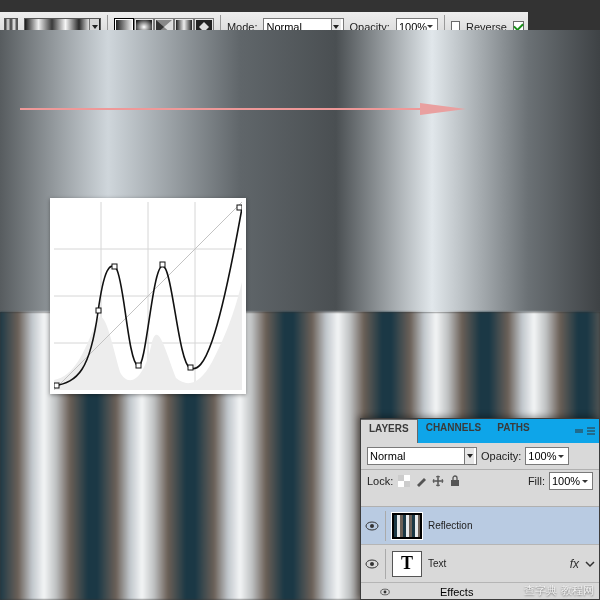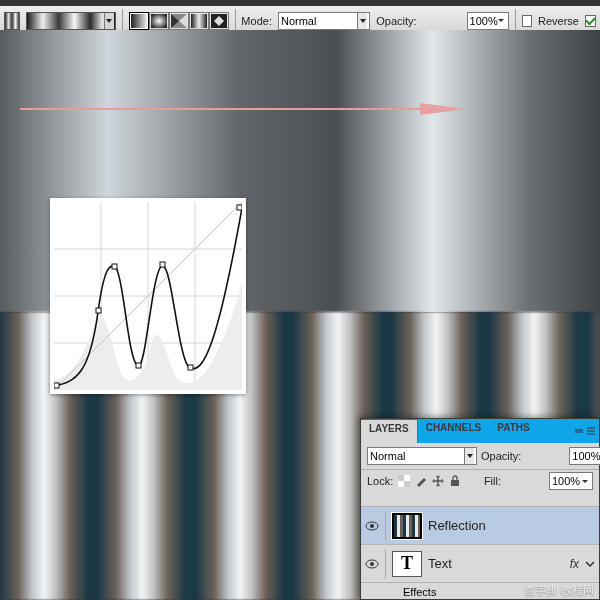--- a/index.html
+++ b/index.html
@@ -1,38 +1,38 @@
 <!DOCTYPE html>
 <html><head>
 <meta charset="utf-8">
 <style>
   * { box-sizing: border-box; margin: 0; padding: 0; font-family: Tahoma, sans-serif; font-size: 11px; }
   body { width: 600px; height: 600px; overflow: hidden; background: #333; position: relative; }
 
   
-  .optbar { position: absolute; top: 6px; left: 0; width: 600px; height: 30px;
+  .optbar { position: absolute; top: 12px; left: 0; width: 528px; height: 30px;
     background: linear-gradient(#eeeeee,#d5d5d5); border-bottom: 1px solid #6e6e6e;
     display: flex; align-items: center; padding: 0 4px; gap: 6px; }
   .gradpick { width: 18px; height: 18px; border: 1px solid #555; background:
     linear-gradient(90deg,#2a2a2a 0%, #e0e0e0 25%, #3a3a3a 50%, #f5f5f5 75%, #3a3a3a 100%); }
   .gradprev { width: 106px; height: 18px; border: 1px solid #555; background:
     linear-gradient(90deg,#1a1a1a 0%, #eeeeee 18%, #3a3a3a 36%, #f6f6f6 54%, #2a2a2a 72%, #eaeaea 86%, #1a1a1a 100%);
     display: flex; align-items: center; justify-content: flex-end; padding-right: 1px; }
   .drop { width: 10px; height: 16px; background: #d5d5d5; border-left: 1px solid #777;
     display: flex; align-items: center; justify-content: center; }
   .tri { width:0;height:0;border-left:3px solid transparent;border-right:3px solid transparent;border-top:4px solid #222; }
   .sep { width: 1px; height: 24px; background: #9a9a9a; }
   .gtypes { display: flex; gap: 0; }
   .gtypes .g { width: 20px; height: 18px; border: 1px solid #7a7a7a; display: flex; align-items: center; justify-content: center; }
   .g.sel { border: 1px solid #000; box-shadow: inset 0 0 0 1px #fff; background: #c4c4c4; }
   .g svg { width: 16px; height: 14px; }
   .lbl { color: #222; }
   .sel-box { height: 18px; border: 1px solid #7a7a7a; background: #fff; display: flex; align-items: center; padding: 8px 2px; }
   .sel-box .drop { background: #e6e6e6; }
-  .numbox { width: 44px; height: 18px; border: 1px solid #7a7a7a; background: #fff; display: flex; align-items: center; justify-content: space-between; padding: 0 2px; margin-left: 44px; }
+  .numbox { width: 44px; height: 18px; border: 1px solid #7a7a7a; background: #fff; display: flex; align-items: center; justify-content: space-between; padding: 0 2px; }
   .spin { width: 8px; display: flex; flex-direction: column; gap: 1px; }
   .spin .s { width:0;height:0;border-left:3px solid transparent;border-right:3px solid transparent; }
   .spin .dn { border-top:3px solid #333; }
   .check { width: 12px; height: 12px; border: 1px solid #6a6a6a; background: #fff; display: inline-flex; align-items: center; justify-content: center; }
   .check.on::after { content: ""; width: 7px; height: 4px; border-left: 2px solid #1a8f1a; border-bottom: 2px solid #1a8f1a; transform: rotate(-45deg); margin-top: -2px; }
 
   
   .canvas { position: absolute; top: 30px; left: 0; width: 600px; height: 570px; }
   .metal-top { position: absolute; top: 0; left: 0; width: 600px; height: 282px;
     background: linear-gradient(90deg,#575c5f 0%, #cfd6db 18%, #60666a 40%, #4a4f52 56%, #e1e7eb 72%, #6b7175 88%, #3e4245 100%); }
@@ -59,22 +59,22 @@
   .lrow1 .sel-box { flex: 0 0 110px; }
   .lrow2 { display:flex; align-items:center; gap:4px; padding: 2px 6px 16px; border-bottom: 1px solid #b0b0b0; }
   .locks { display:flex; gap:3px; }
   .locks .li { width:14px; height:14px; display:flex; align-items:center; justify-content:center; }
   .laylist { flex:1; overflow:hidden; }
   .layer { display:flex; align-items:center; height:38px; border-bottom:1px solid #b5b5b5; padding: 0 4px; gap:6px; }
   .layer.sel { background:#b9cbe2; }
   .eye { width:14px; height:14px; }
   .thumb { width:30px; height:26px; border:1px solid #555; background:#fff; display:flex; align-items:center; justify-content:center; }
   .thumb.refl { background: repeating-linear-gradient(90deg,#1b3845 0, #1b3845 3px, #e7e9ea 3px, #e7e9ea 6px, #6a5f56 6px, #6a5f56 9px); border:2px solid #000; outline:1px solid #fff; }
-  .lname { font-size:13px; color:#222; }
-  .effects-row { display:flex; align-items:center; height:18px; padding-left:36px; gap:6px; border-bottom:1px solid #b5b5b5; background:#d9d9d9; }
+  .lname { font-size:10px; color:#222; }
+  .effects-row { display:flex; align-items:center; height:18px; padding-left:73px; gap:6px; border-bottom:1px solid #b5b5b5; background:#d9d9d9; }
   .fx { font-style: italic; font-size:12px; color:#333; }
 
   
   .wm { position:absolute; right:6px; bottom:4px; color:#fff; opacity:.65; text-align:right; line-height:12px; pointer-events:none; text-shadow:0 1px 2px rgba(0,0,0,.8); }
   .wm .big { font-size:14px; }
 </style>
 </head>
 <body>
 
 <div class="optbar">

